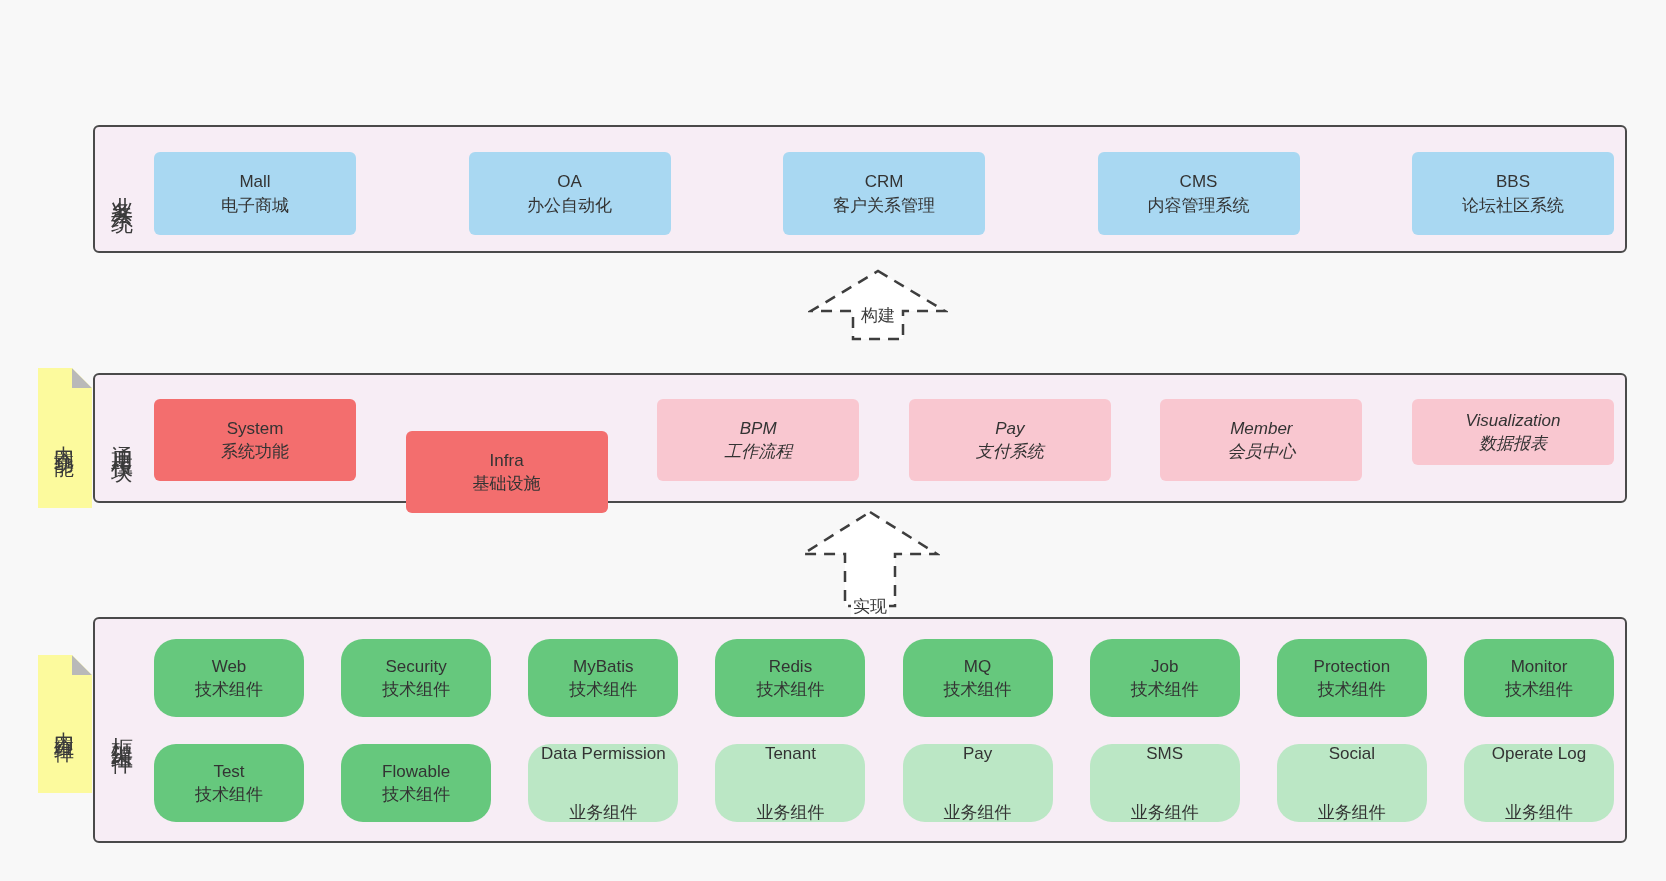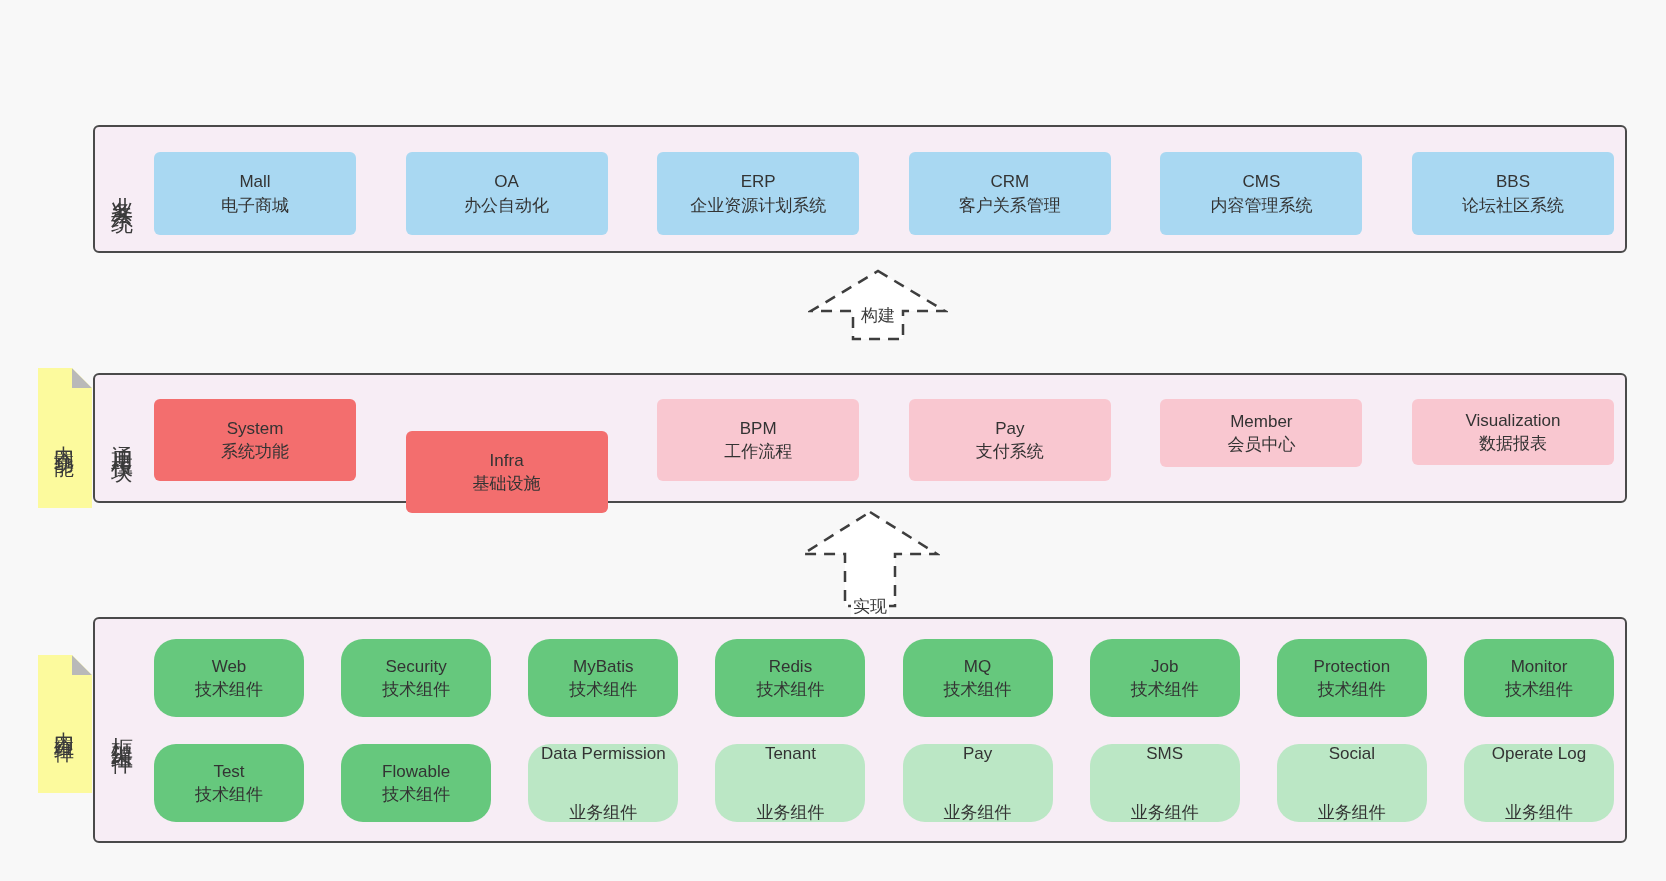--- a/index.html
+++ b/index.html
@@ -20,21 +20,21 @@
                font-size:22px;letter-spacing:5px;color:#3a3a3a;white-space:nowrap;}
   .cards{position:absolute;left:59px;width:1460px;display:flex;justify-content:space-between;}
 
   .card{display:flex;flex-direction:column;align-items:center;justify-content:center;
         border-radius:6px;text-align:center;font-size:17px;line-height:1.38;padding:18px 6px;}
   .card .t,.card .s{width:100%;}
   .w202{width:202px;height:83px;}
   .w150{width:150px;height:78px;border-radius:22px;}
   .blue{background:var(--blue);}
   .red{background:var(--red);}
-  .pink{background:var(--pink);}
+  .pink{background:var(--pink);font-style:italic;}
   .green-dark{background:var(--green_dark);}
   .green-light{background:var(--green_light);gap:36px;}
 
   .sticky{position:absolute;left:38px;width:54px;background:var(--sticky_yellow);
           display:flex;align-items:center;justify-content:center;
           clip-path:polygon(0 0,calc(100% - 20px) 0,100% 20px,100% 100%,0 100%);}
   .sticky .fold{position:absolute;top:0;right:0;width:20px;height:20px;
                 background:var(--sticky_fold);clip-path:polygon(0 0,100% 100%,0 100%);}
   .sticky-label{writing-mode:vertical-rl;text-orientation:upright;font-size:20px;
                 letter-spacing:4px;color:#3a3a3a;}
@@ -54,24 +54,20 @@
     <div class="cards" style="top:25px;">
       <div class="card blue w202">
         <div class="t">Mall</div>
         <div class="s">电子商城</div>
       </div>
       <div class="card blue w202">
         <div class="t">OA</div>
         <div class="s">办公自动化</div>
       </div>
       <div class="card blue w202">
-        <div class="t">ERP</div>
-        <div class="s">企业资源计划系统</div>
-      </div>
-      <div class="card blue w202">
         <div class="t">CRM</div>
         <div class="s">客户关系管理</div>
       </div>
       <div class="card blue w202">
         <div class="t">CMS</div>
         <div class="s">内容管理系统</div>
       </div>
       <div class="card blue w202">
         <div class="t">BBS</div>
         <div class="s">论坛社区系统</div>
@@ -98,21 +94,21 @@
         <div class="s">基础设施</div>
       </div>
       <div class="card pink w202" style="height:82px;">
         <div class="t">BPM</div>
         <div class="s">工作流程</div>
       </div>
       <div class="card pink w202" style="height:82px;">
         <div class="t">Pay</div>
         <div class="s">支付系统</div>
       </div>
-      <div class="card pink w202" style="height:68px;">
+      <div class="card pink w202" style="height:82px;">
         <div class="t">Member</div>
         <div class="s">会员中心</div>
       </div>
       <div class="card pink w202" style="height:66px;">
         <div class="t">Visualization</div>
         <div class="s">数据报表</div>
       </div>
     </div>
   </div>
 

